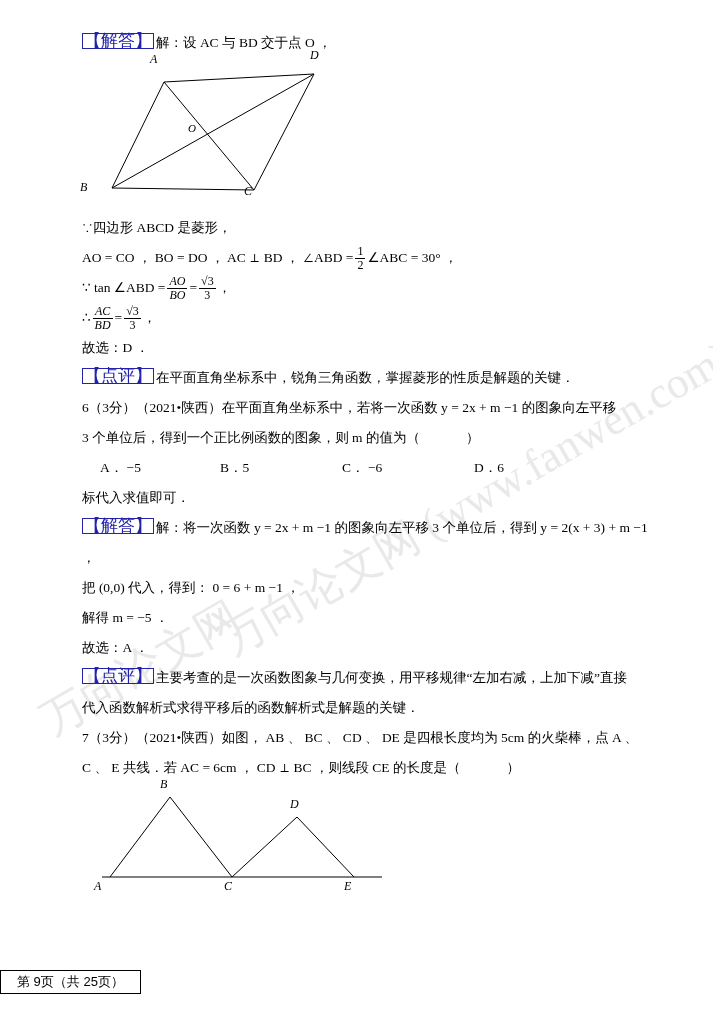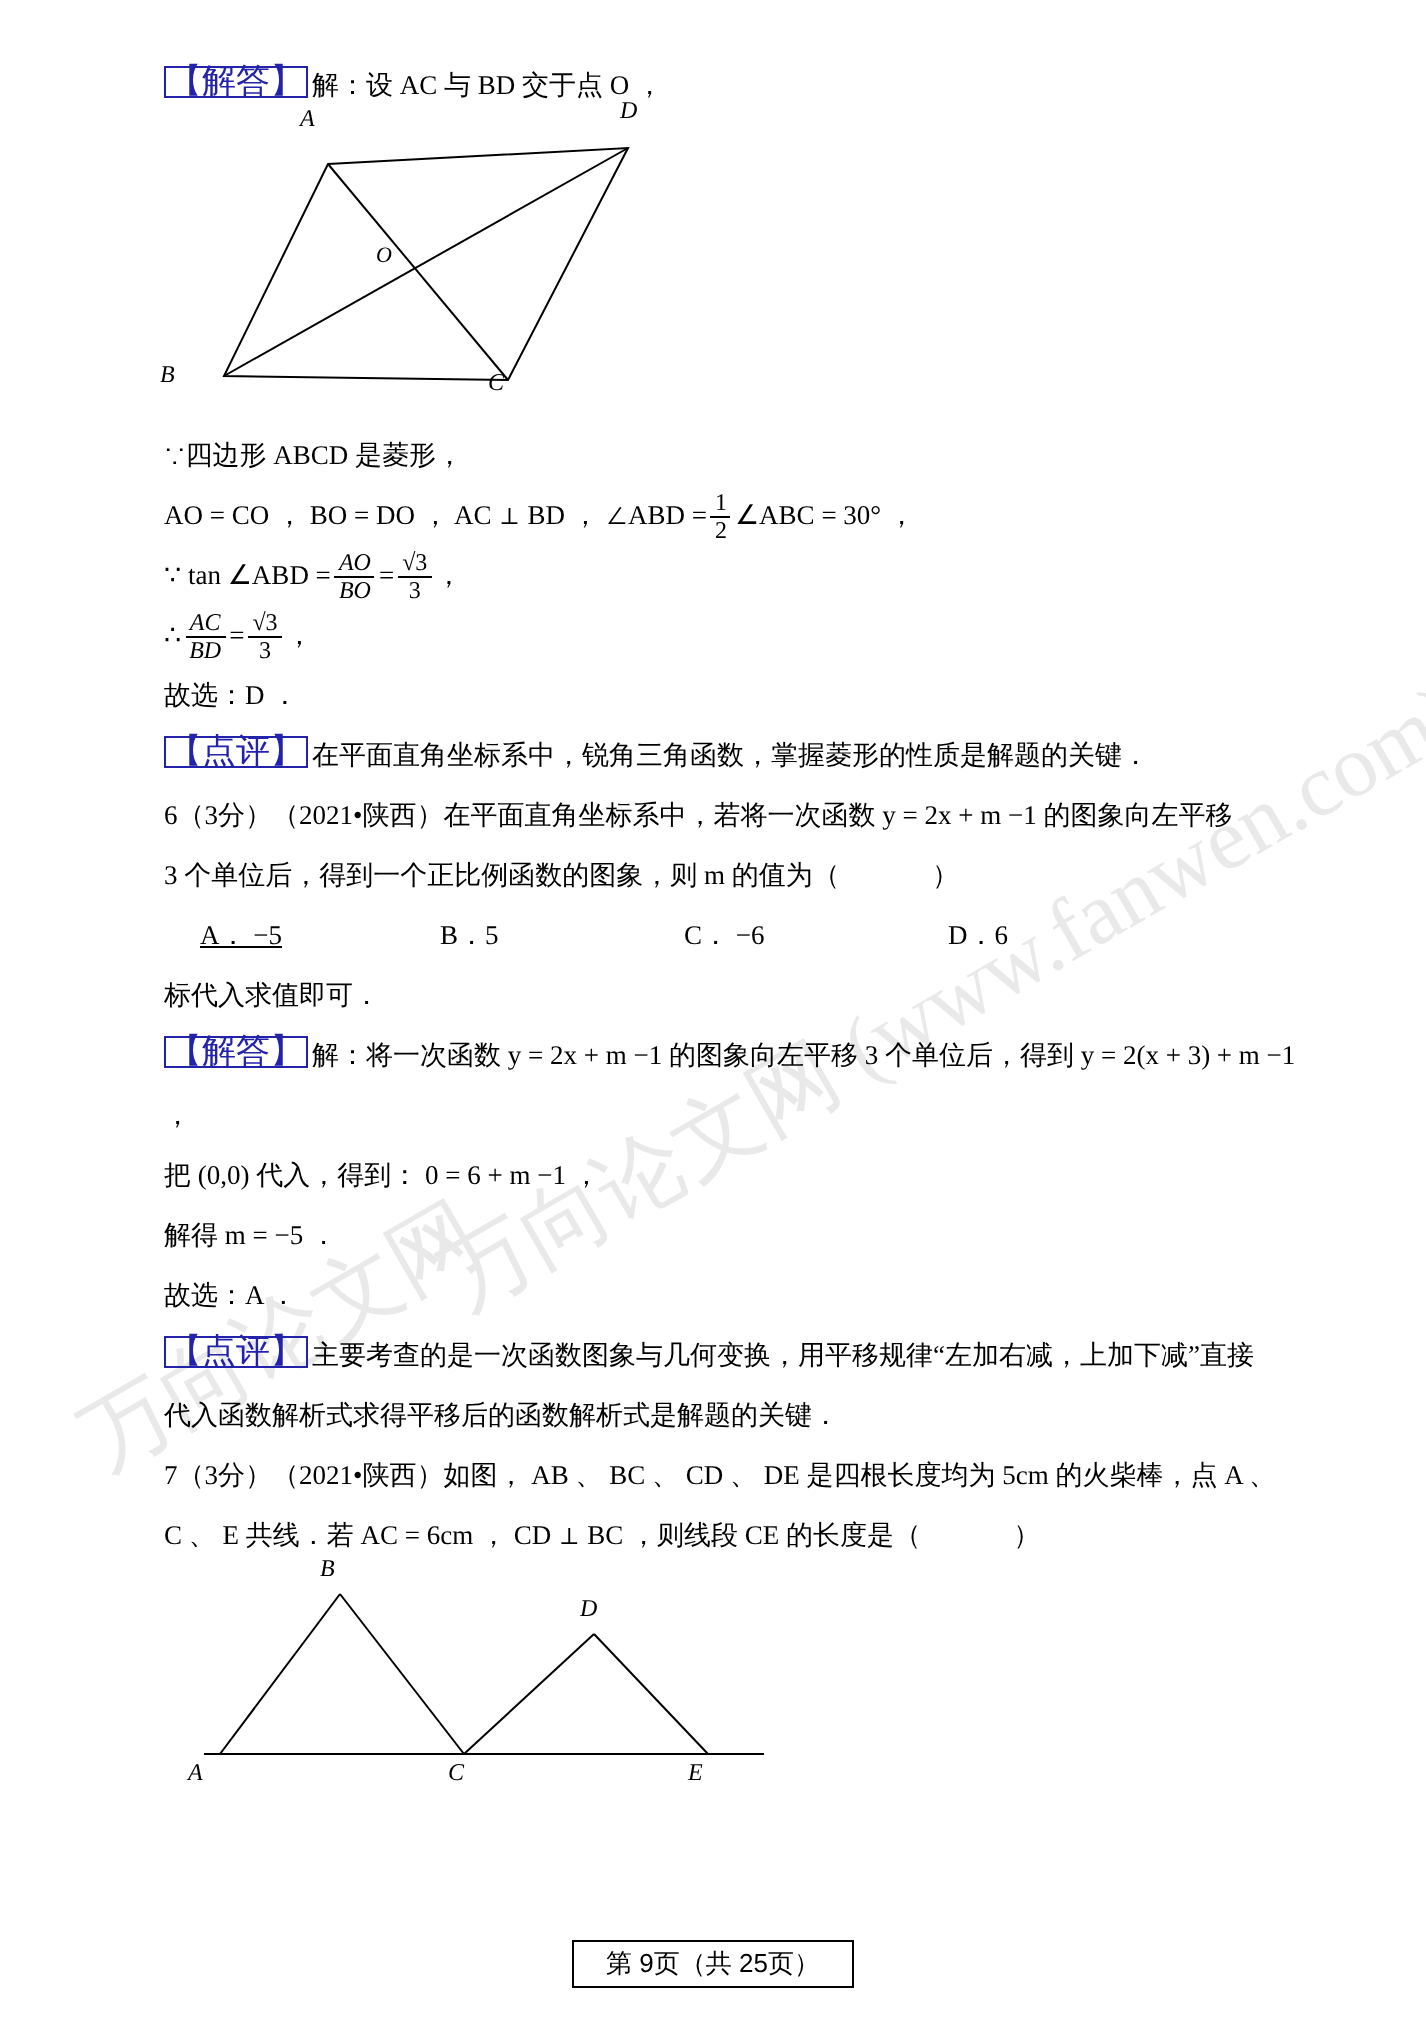--- a/index.html
+++ b/index.html
@@ -65,21 +65,20 @@
   .frac .den{display:block;padding:0 2px;}
   .choices{
     font-size:13.5px;
     line-height:30px;
   }
   .choices span{display:inline-block;}
   .figwrap{position:relative;}
   .footer{
     position:absolute;
     left:0;right:0;bottom:28px;
-    text-align:center;
   }
   .footer .fbox{
     display:inline-block;
     border:1px solid #000;
     padding:2px 16px;
     font-size:13px;
     font-family:"Liberation Sans", sans-serif;
   }
   .q-line{font-size:13.5px;line-height:30px;}
   .blank-paren{letter-spacing:12px;}
@@ -135,21 +134,21 @@
     </div>
 
     <div class="q-line">
       <span>6</span><span>（3分）</span><span>（2021•陕西）</span><span>在平面直角坐标系中，若将一次函数 y = 2x + m −1 的图象向左平移</span>
     </div>
     <div class="q-line">
       <span>3 个单位后，得到一个正比例函数的图象，则 m 的值为（</span><span class="blank-paren">&nbsp;&nbsp;&nbsp;</span><span>）</span>
     </div>
 
     <div class="choices">
-      <span style="width:120px;padding-left:18px;text-decoration:underline;">A． −5</span><span style="width:122px;">B．5</span><span style="width:132px;">C． −6</span><span>D．6</span>
+      <span style="width:120px;padding-left:18px;">A． −5</span><span style="width:122px;">B．5</span><span style="width:132px;">C． −6</span><span>D．6</span>
     </div>
 
     <div class="q-line">标代入求值即可．</div>
 
     <div class="q-line">
       <span class="tag">【解答】</span><span>解：将一次函数 y = 2x + m −1 的图象向左平移 3 个单位后，得到 y = 2(x + 3) + m −1 ，</span>
     </div>
     <div class="q-line">把 (0,0) 代入，得到： 0 = 6 + m −1 ，</div>
     <div class="q-line">解得 m = −5 ．</div>
     <div class="q-line">故选：A ．</div>

